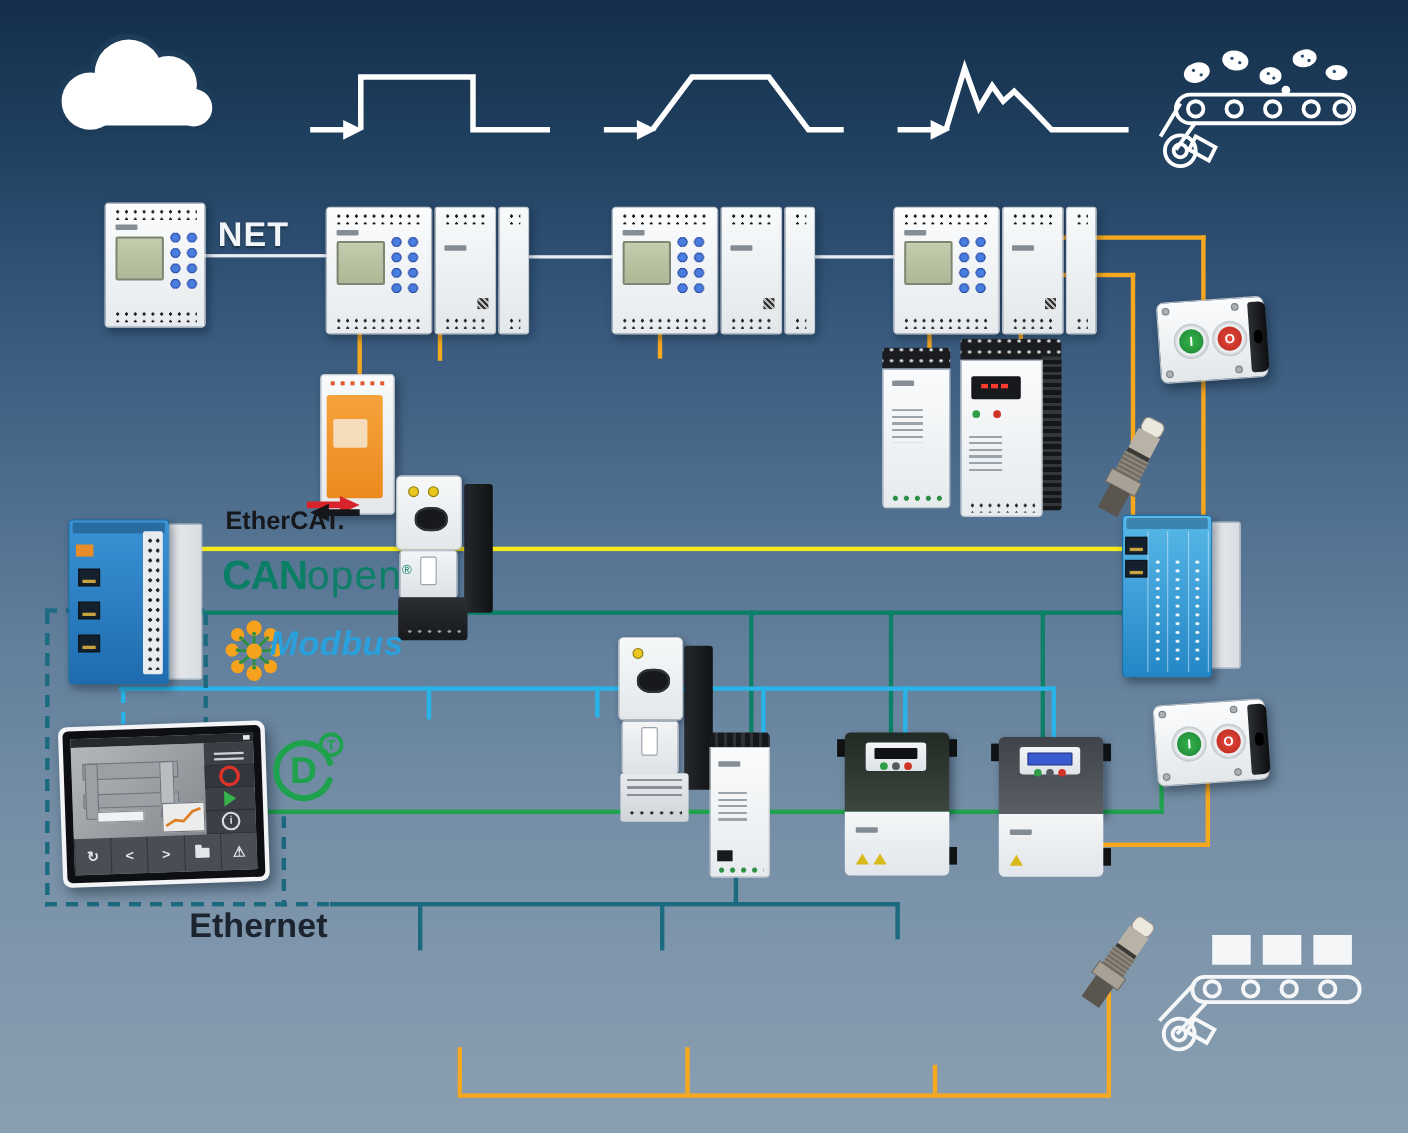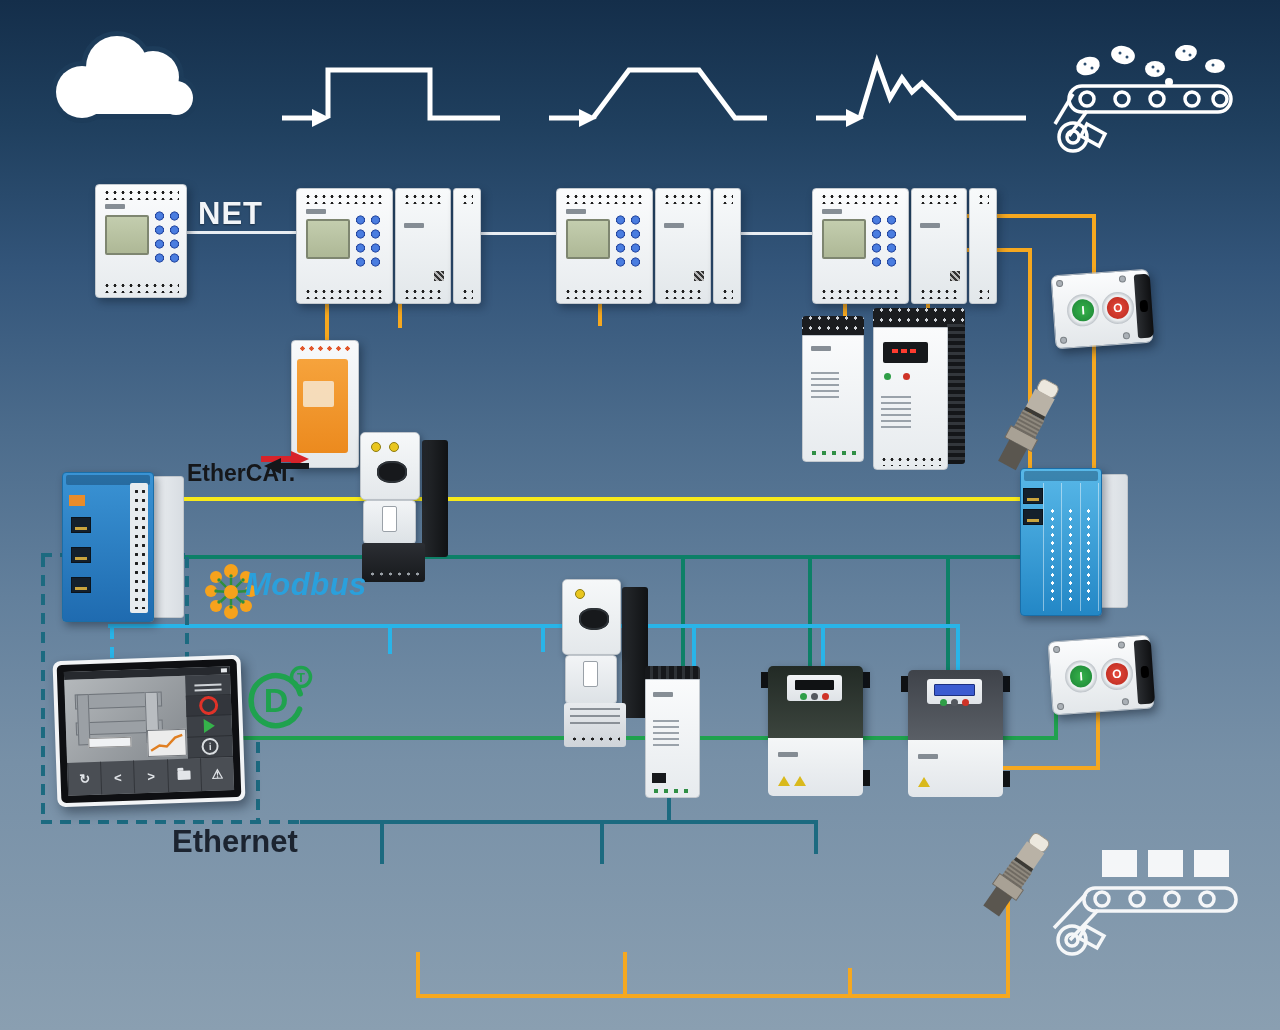--- a/index.html
+++ b/index.html
@@ -480,28 +480,31 @@
           <div class="cell">&gt;</div>
           <div class="cell">
               <div class="folder"></div>
             </div>
           <div class="cell">⚠</div>
         </div>
       </div>
     </div>
   </div>
 
-  <div class="lab ecat" style="left:187px;top:460px">
+  <div class="lab ecat" style="left:205px;top:460px">
     <span style="font-weight:bold">EtherCAT.</span>
     <svg style="position:absolute;left:72px;top:-12px" width="52" height="26" viewBox="0 0 52 26">
       <path d="M2 8 H32 V3 L50 11 L32 19 V14 H2 z" fill="#d8232a"></path>
       <path d="M50 15 H22 V10 L5 18 L22 26 V21 H50 z" fill="#15171a"></path>
     </svg>
   </div>
 
+  <div class="lab canopen" style="left:202px;top:502px">
+    <span>CAN</span><span class="lt">open</span><sup>®</sup>
+  </div>
 
   <div class="lab" style="left:203px;top:562px">
     <svg width="56" height="58" viewBox="0 0 56 58" style="vertical-align:middle">
       <g stroke="#2d8f3c" stroke-width="2.4">
         <line x1="28" y1="30" x2="28" y2="10"></line>
           <line x1="28" y1="30" x2="42" y2="16"></line>
           <line x1="28" y1="30" x2="47" y2="29"></line>
           <line x1="28" y1="30" x2="42" y2="43"></line>
           <line x1="28" y1="30" x2="28" y2="49"></line>
           <line x1="28" y1="30" x2="14" y2="43"></line>

